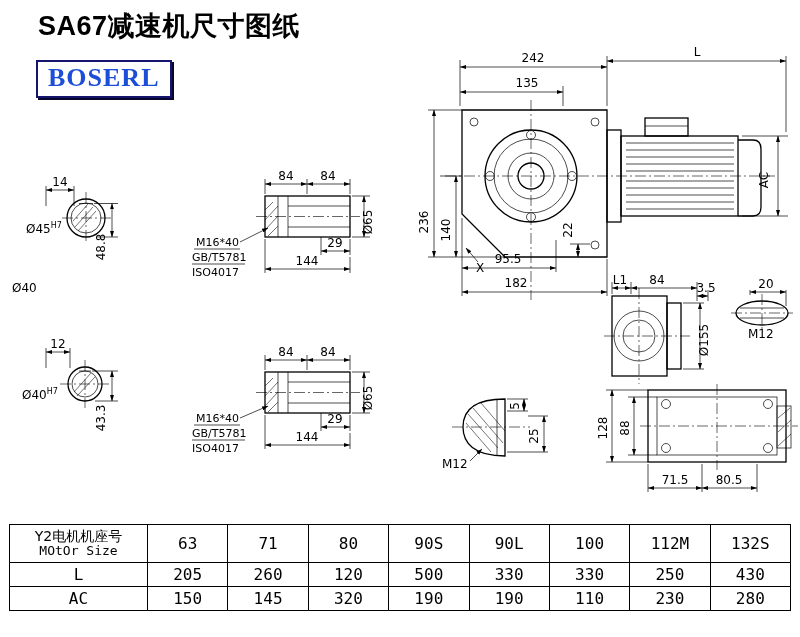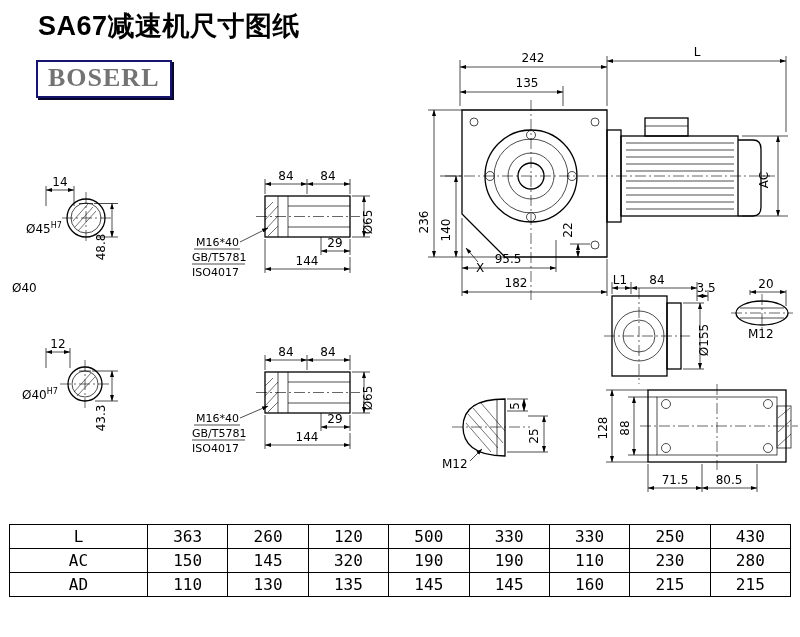--- a/index.html
+++ b/index.html
@@ -2,21 +2,21 @@
 <html><head>
 <meta charset="utf-8">
 <style>
   html,body{margin:0;padding:0;background:#fff}
   .screen{position:relative;width:800px;height:637px;background:#fff;overflow:hidden;
           font-family:"Liberation Sans",sans-serif;color:#000}
   .title{position:absolute;left:38px;top:8px;font-size:27px;font-weight:bold;letter-spacing:.5px}
   .logo{position:absolute;left:36px;top:60px;background:#fff;border:2px solid #15156e;
         box-shadow:2px 2px 0 #06062e;padding:1px 10px 3px}
   .logo span{font-family:"Liberation Serif",serif;font-weight:bold;font-size:26px;
-             color:#737373;letter-spacing:1px}
+             color:#1d4ed8;letter-spacing:1px}
   .drawing{position:absolute;left:0;top:0}
   svg text{font-family:"DejaVu Sans",sans-serif;font-size:12px;fill:#000}
   svg text.cal{font-size:11px}
   .tk{stroke:#000;stroke-width:1.3;fill:none}
   .tn{stroke:#000;stroke-width:.7;fill:none}
   .dm{stroke:#000;stroke-width:.7;fill:none}
   .cl{stroke:#000;stroke-width:.6;fill:none;stroke-dasharray:11 3 2 3}
   .ht{stroke:#000;stroke-width:.55}
   table.spec{position:absolute;left:9px;top:524px;width:782px;border-collapse:collapse;
              table-layout:fixed;font-family:"DejaVu Sans Mono",monospace;font-size:16px}
@@ -314,49 +314,52 @@
       <text x="729" y="484" text-anchor="middle">80.5</text>
     </g>
   </svg>
 
   <table class="spec">
     <colgroup>
         <col style="width:138px">
         <col span="8">
       </colgroup>
     <tbody>
+        <tr class="hdr">
+      <th>
+        <div class="cn">Y2电机机座号</div>
+        <div class="en">MOtOr Size</div>
+      </th>
+      <th>63</th>
+      <th>71</th>
+      <th>80</th>
+      <th>90S</th>
+      <th>90L</th>
+      <th>100</th>
+      <th>112M</th>
+      <th>132S</th>
+    </tr>
     <tr class="data">
       <td>L</td>
-      <td>363</td>
+      <td>205</td>
       <td>260</td>
       <td>120</td>
       <td>500</td>
       <td>330</td>
       <td>330</td>
       <td>250</td>
       <td>430</td>
     </tr>
     <tr class="data">
       <td>AC</td>
       <td>150</td>
       <td>145</td>
       <td>320</td>
       <td>190</td>
       <td>190</td>
       <td>110</td>
       <td>230</td>
       <td>280</td>
     </tr>
-    <tr class="data">
-      <td>AD</td>
-      <td>110</td>
-      <td>130</td>
-      <td>135</td>
-      <td>145</td>
-      <td>145</td>
-      <td>160</td>
-      <td>215</td>
-      <td>215</td>
-    </tr>
   </tbody>
     </table>
 
 </div>
 
 </body></html>

